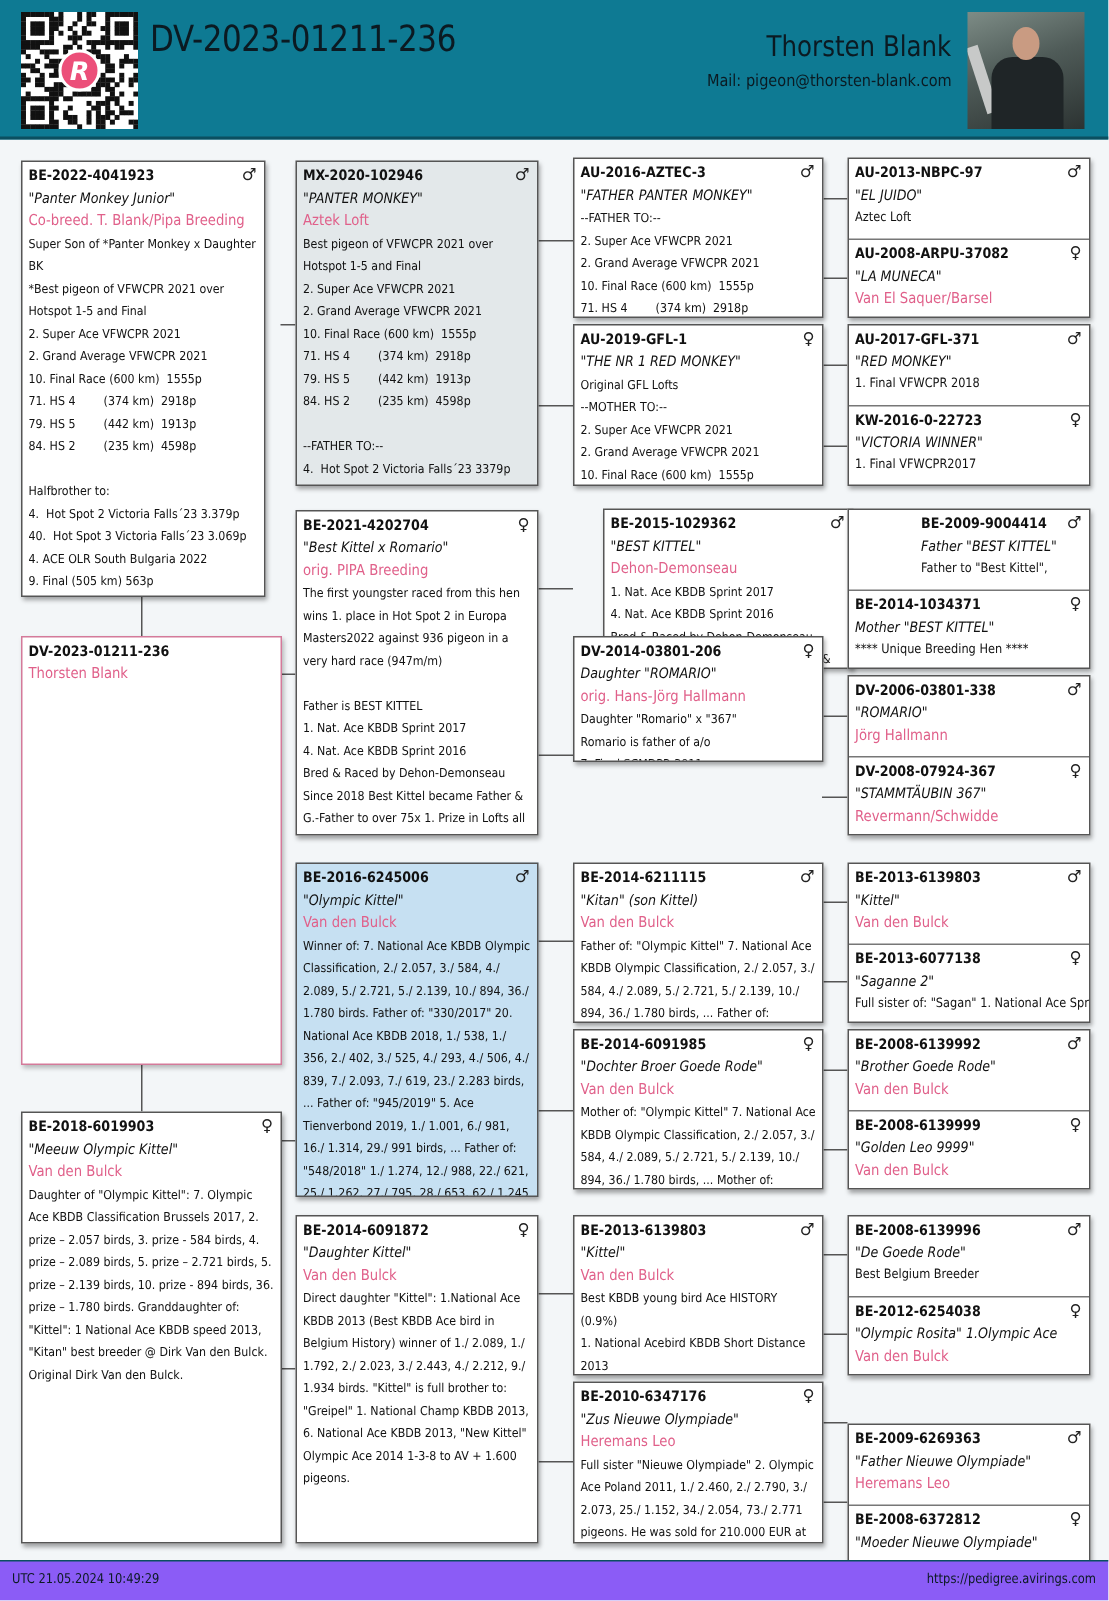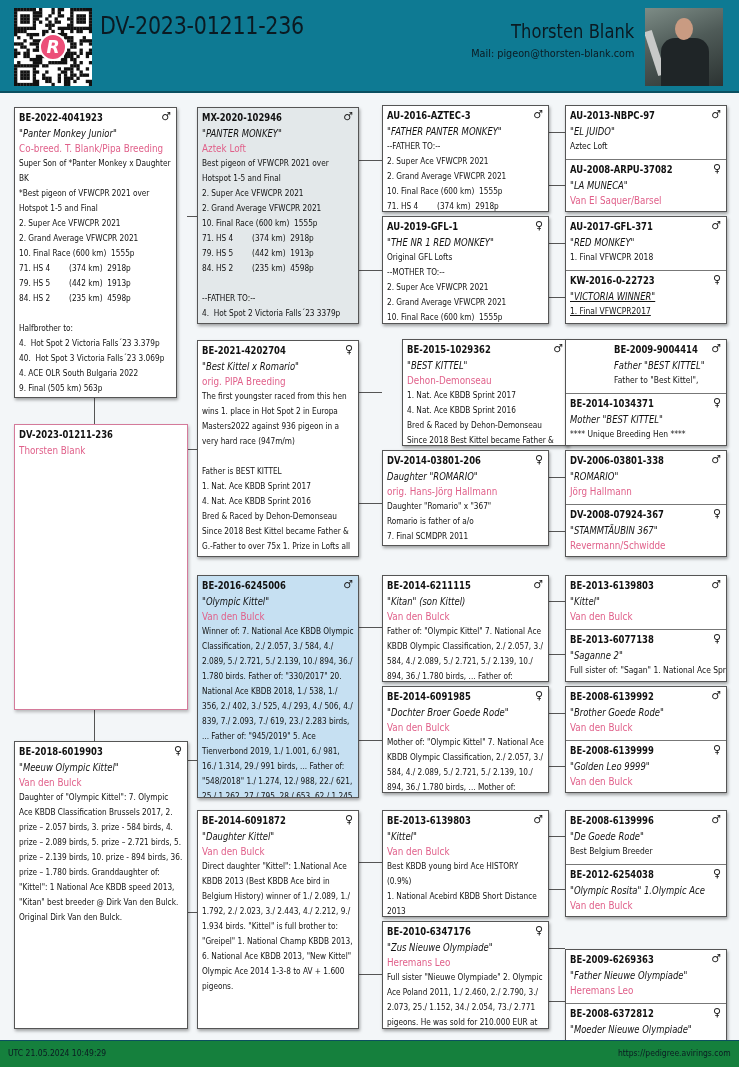--- a/index.html
+++ b/index.html
@@ -27,21 +27,21 @@
   .desc { font-size: 8.2px; font-family: "DejaVu Sans", sans-serif; white-space: pre-wrap; transform: scaleX(0.9); transform-origin: left top; width: 111%; }
   .sex { position: absolute; right: 5px; top: 1px; font-size: 11px; font-weight: 700; color: #222; font-family: "DejaVu Sans", sans-serif; }
   .line { position: absolute; background: #555; }
   .h { height: 1px; }
   .v { width: 1px; }
 
   .pair { position: absolute; background: #fff; border: 1.3px solid #555; box-shadow: 1px 2px 3px rgba(0,0,0,0.35); }
   .pair .half { position: absolute; left: 0; right: 0; padding: 2px 4px; font-size: 8.4px; line-height: 15px; overflow: hidden; }
   .pair .half.bottom { border-top: 1px solid #777; }
 
-  .footer { position: absolute; left: 0; top: 1040px; width: 739px; height: 27px; background: #15803d; border-top: 1.5px solid #0b4f60; }
+  .footer { position: absolute; left: 0; top: 1040px; width: 739px; height: 27px; background: #8b5cf6; border-top: 1.5px solid #0b4f60; }
   .footer-left { position: absolute; left: 8px; top: 7px; font-size: 9px; color: #0b1a22; font-family: "DejaVu Sans", sans-serif; transform: scaleX(0.85); transform-origin: left top; }
   .footer-right { position: absolute; right: 8px; top: 7px; font-size: 9px; color: #0b1a22; font-family: "DejaVu Sans", sans-serif; transform: scaleX(0.85); transform-origin: right top; }
 </style>
 </head>
 <body>
 
 <div class="header">
   <div class="qr">
     <svg width="78" height="78" viewBox="0 0 78 78" id="qr-svg">
         <rect x="0" y="0" width="3.3200000000000003" height="3.3200000000000003" fill="#111"></rect>
@@ -504,21 +504,21 @@
 <div class="box" style="left:382px; top:339px; width:167px; height:107px;margin-left:20px;">
   <span class="ring">BE-2015-1029362</span>
   <span class="sex">♂</span>
   <span class="name">"BEST KITTEL"</span>
   <span class="breeder">Dehon-Demonseau</span>
   <div class="desc">1. Nat. Ace KBDB Sprint 2017
 4. Nat. Ace KBDB Sprint 2016
 Bred &amp; Raced by Dehon-Demonseau
 Since 2018 Best Kittel became Father &amp; G.-</div>
 </div>
-<div class="box" style="left:382px; top:450px; width:167px; height:96px;">
+<div class="box" style="left:382px; top:424px; width:167px; height:84px;">
   <span class="ring">DV-2014-03801-206</span>
   <span class="sex">♀</span>
   <span class="name">Daughter "ROMARIO"</span>
   <span class="breeder">orig. Hans-Jörg Hallmann</span>
   <div class="desc">Daughter "Romario" x "367"
 Romario is father of a/o
 7. Final SCMDPR 2011
 1. Acebird DK-Derby 2011</div>
 </div>
 
@@ -569,21 +569,21 @@
   </div>
 </div>
 
 <div class="pair" style="left:565px; top:216px; width:162px; height:108px;">
   <div class="half" style="top:0; height:53px;">
     <span class="ring">AU-2017-GFL-371</span>
     <span class="sex">♂</span>
     <span class="name">"RED MONKEY"</span>
     <span class="breeder dark">1. Final VFWCPR 2018</span>
   </div>
-  <div class="half bottom" style="top:53px; height:54px;text-decoration:underline;">
+  <div class="half bottom" style="top:53px; height:54px;">
     <span class="ring">KW-2016-0-22723</span>
     <span class="sex">♀</span>
     <span class="name">"VICTORIA WINNER"</span>
     <span class="breeder dark">1. Final VFWCPR2017</span>
   </div>
 </div>
 
 <div class="pair" style="left:565px; top:339px; width:162px; height:107px;">
   <div class="half" style="top:0; height:53px;padding-left:48px;">
     <span class="ring">BE-2009-9004414</span>

